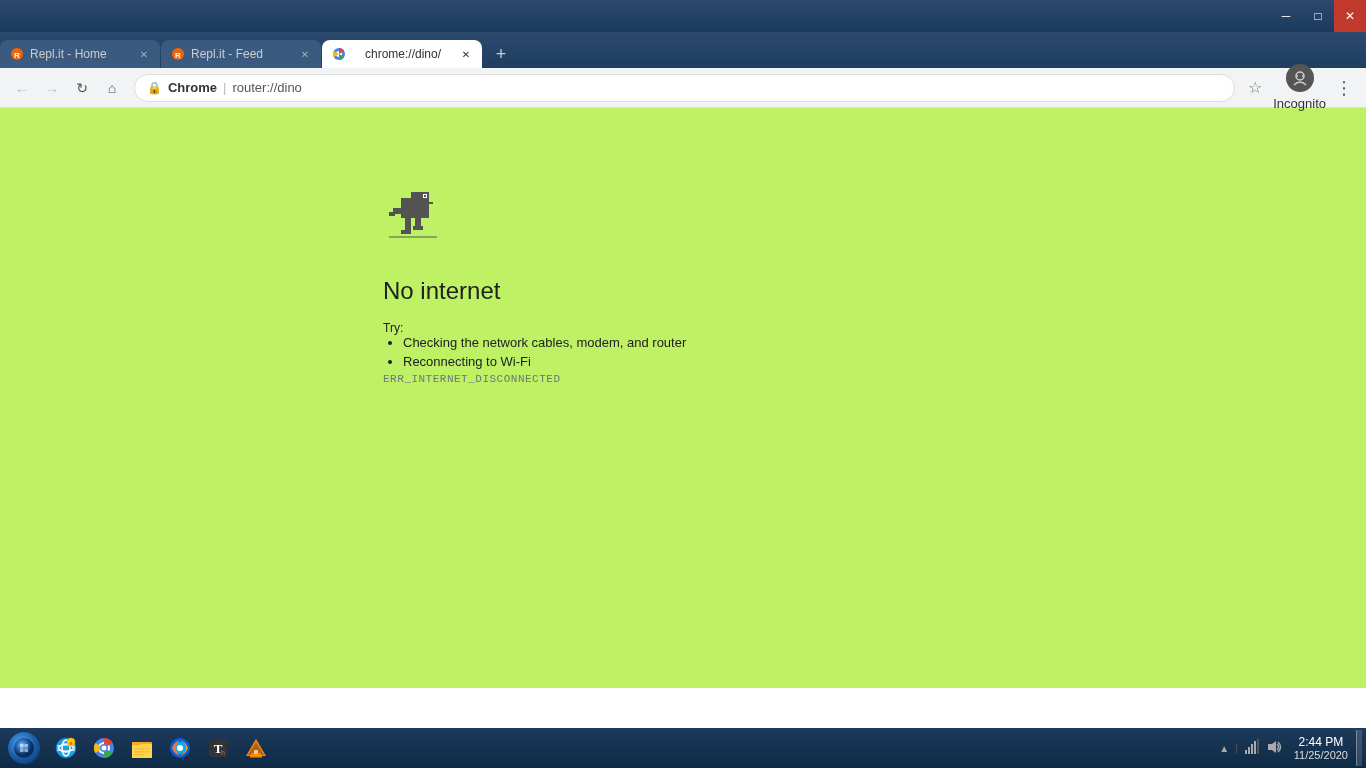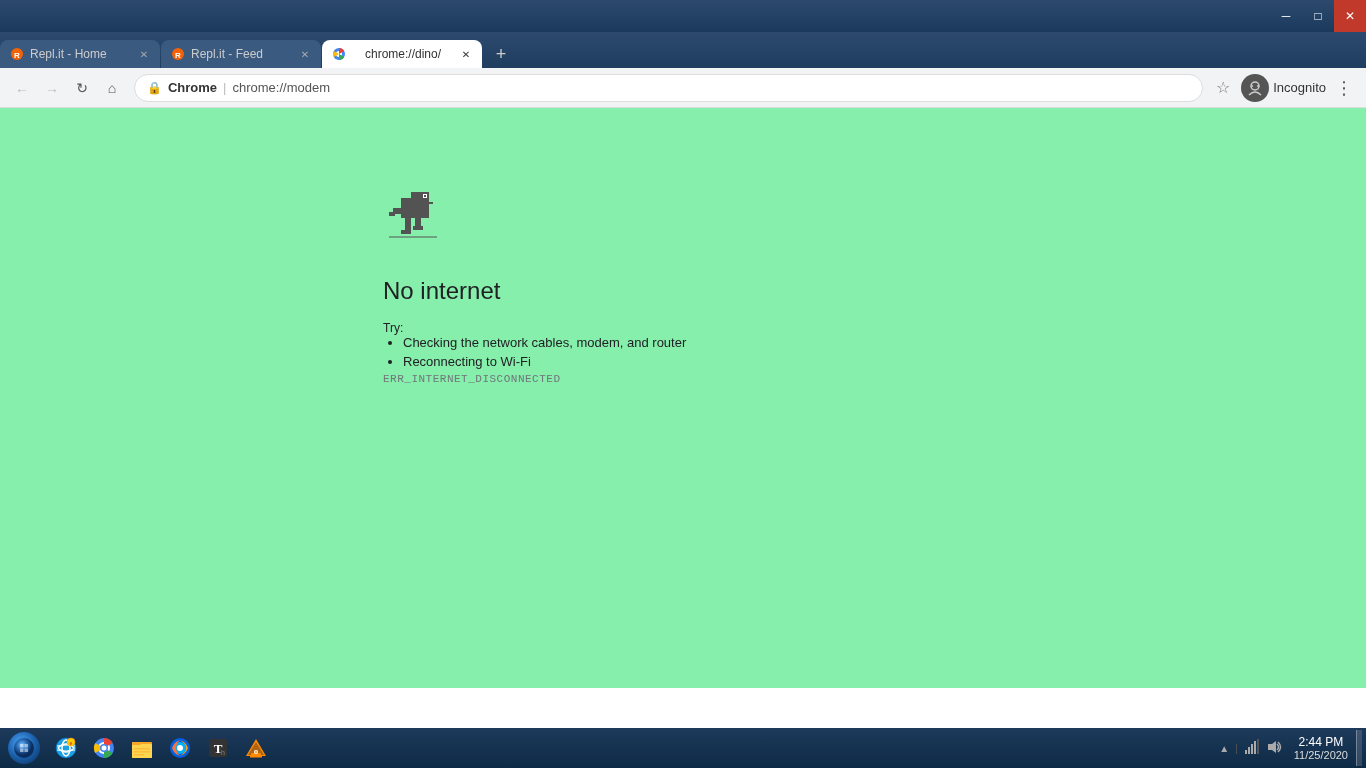--- a/index.html
+++ b/index.html
@@ -169,20 +169,21 @@
       justify-content: center;
       color: #777;
       font-size: 16px;
       cursor: pointer;
     }
     .incognito-area {
       display: flex;
       align-items: center;
       margin-left: 4px;
       gap: 4px;
+      flex-direction: column;
     }
     .incognito-icon {
       width: 28px;
       height: 28px;
       background: #555;
       border-radius: 50%;
       display: flex;
       align-items: center;
       justify-content: center;
       color: #fff;
@@ -200,21 +201,21 @@
       justify-content: center;
       color: #555;
       font-size: 18px;
       cursor: pointer;
       border-radius: 50%;
       margin-left: 4px;
     }
 
     
     .page-content {
-      background: #86efac;
+      background: #bef264;
       padding: 80px 0 0 383px;
       min-height: 580px;
     }
     .dino-container {
       display: flex;
       flex-direction: column;
       align-items: flex-start;
     }
     .dino-svg {
       margin-bottom: 24px;
@@ -388,21 +389,21 @@
 <div class="address-bar">
   <div class="nav-btn disabled">←</div>
   <div class="nav-btn disabled">→</div>
   <div class="nav-btn">↻</div>
   <div class="nav-btn">⌂</div>
 
   <div class="url-bar">
     <span class="url-bar-icon">🔒</span>
     <span class="chrome-label">Chrome</span>
     <span class="url-separator">|</span>
-    <span class="url-path">chrome://modem</span>
+    <span class="url-path">router://dino</span>
   </div>
 
   <div class="star-btn">☆</div>
 
   <div class="incognito-area">
     <div class="incognito-icon">
       <svg width="18" height="18" viewBox="0 0 18 18">
         <circle cx="9" cy="7" r="4" fill="none" stroke="#ccc" stroke-width="1.5"></circle>
         <path d="M3 16 Q9 10 15 16" fill="none" stroke="#ccc" stroke-width="1.5"></path>
         <circle cx="6" cy="7" r="1" fill="#ccc"></circle>

